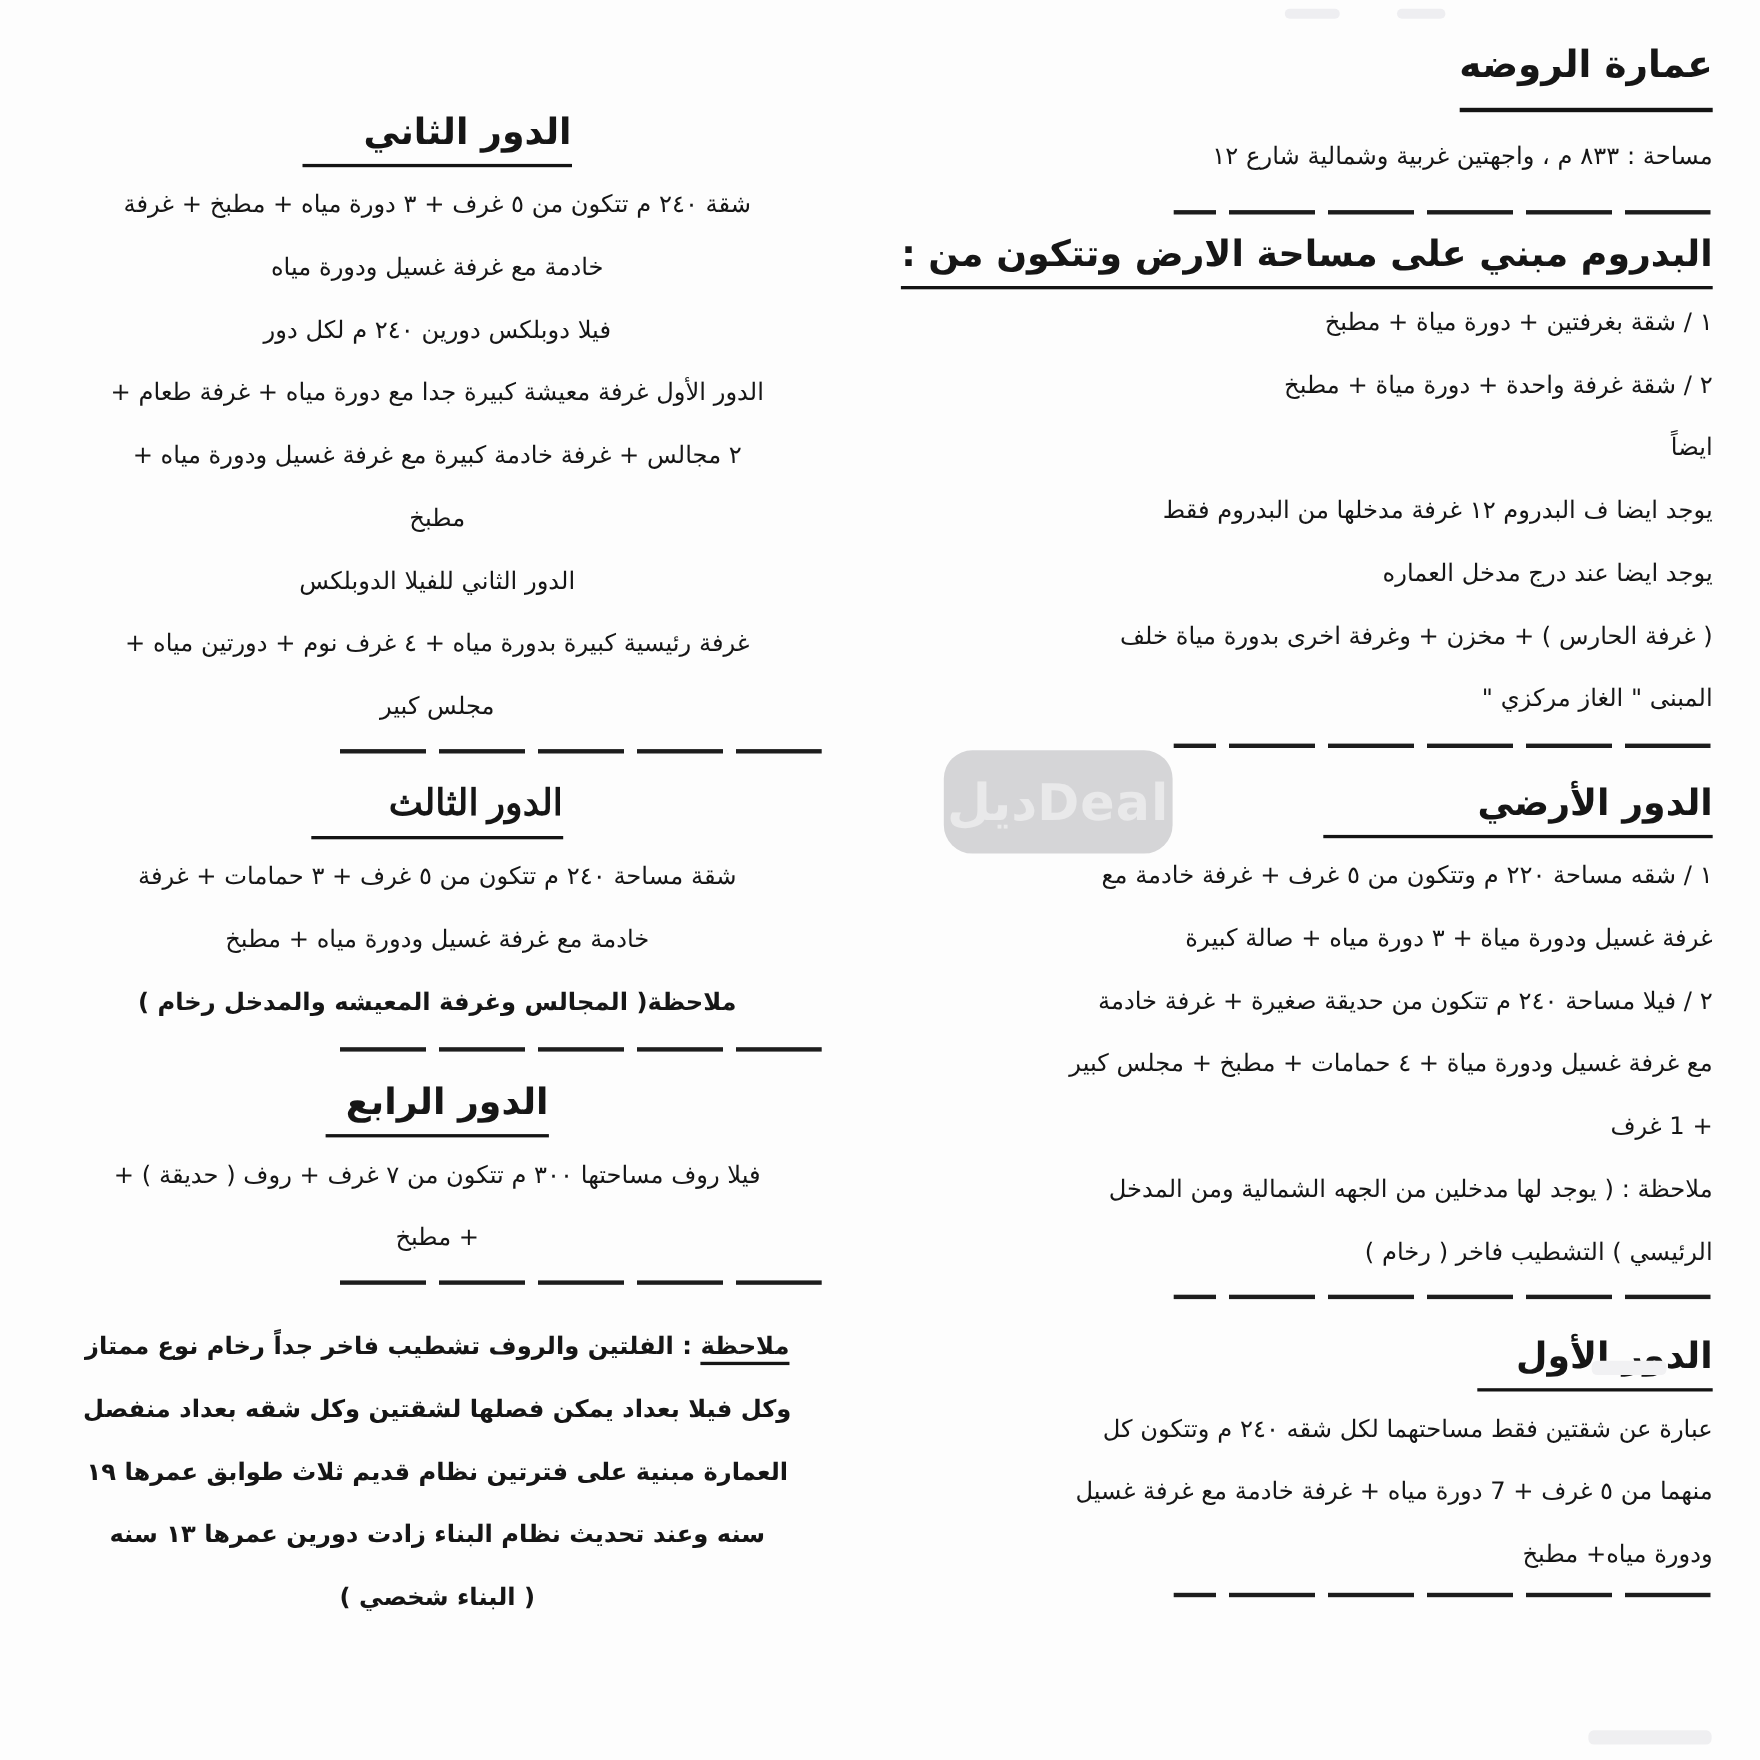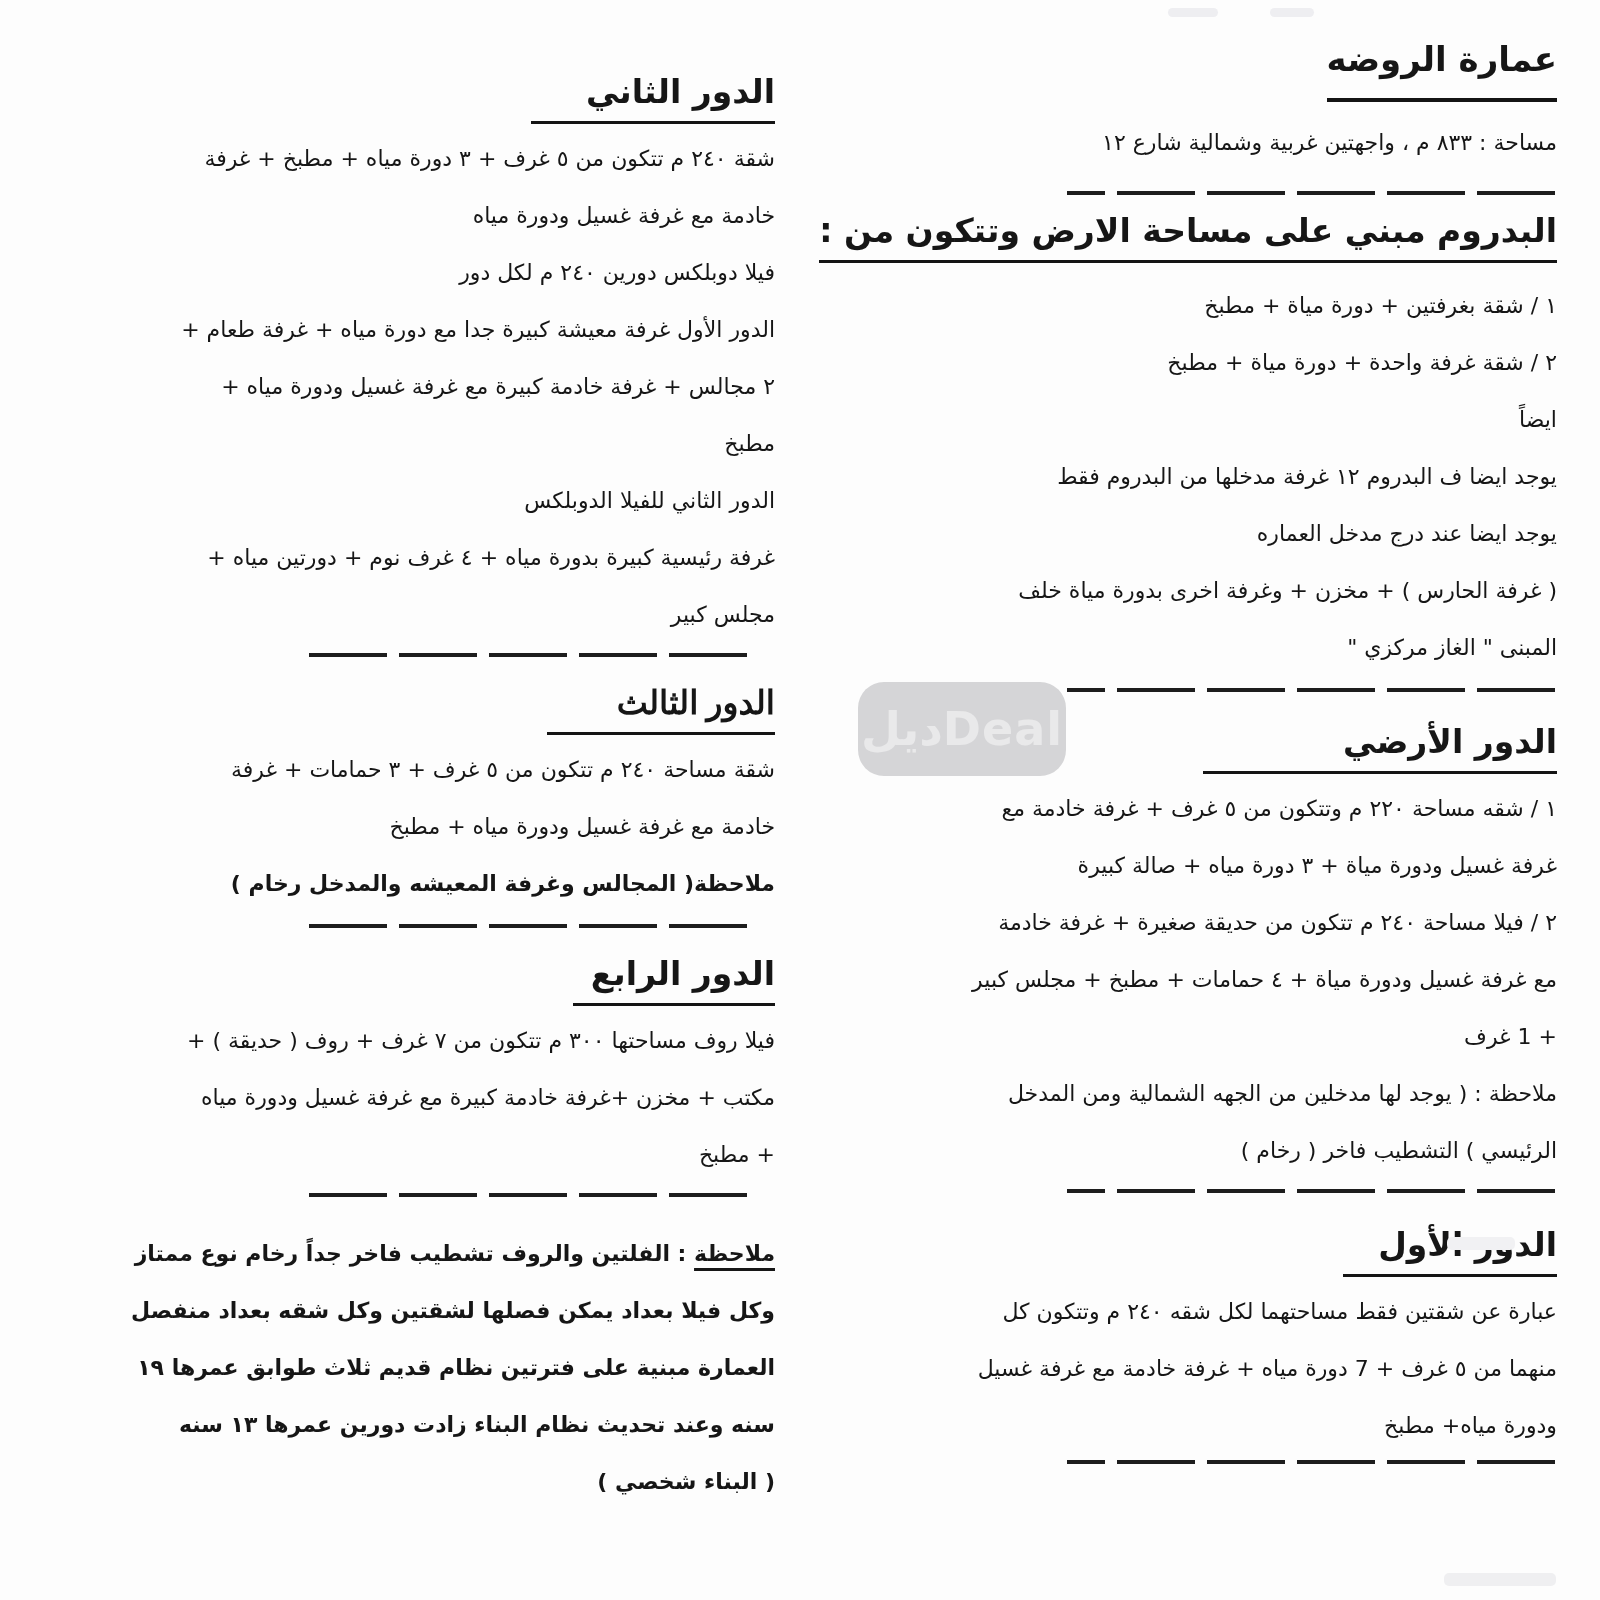--- a/index.html
+++ b/index.html
@@ -3,21 +3,21 @@
 <meta charset="utf-8">
 <style>
   html,body{margin:0;padding:0;}
   body{
     width:1600px;height:1600px;position:relative;overflow:hidden;
     background:#fdfdfd;color:#161616;
     font-family:"DejaVu Sans","Liberation Sans",sans-serif;
   }
   .col{position:absolute;direction:rtl;text-align:right;}
   .col-right{top:34px;right:43px;width:800px;}
-  .col-left{top:70px;right:825px;width:755px;}
+  .col-left{top:98px;right:825px;width:755px;text-align:center;}
 
   .doc-title{
     display:inline-block;font-size:34px;font-weight:bold;line-height:50px;
     border-bottom:4px solid #141414;padding-bottom:14px;margin-bottom:12px;
   }
   .line{font-size:22px;line-height:57px;white-space:nowrap;}
   .heading{
     display:inline-block;font-size:33px;font-weight:bold;line-height:44px;
     border-bottom:3.5px solid #141414;padding-bottom:7px;
   }
@@ -35,21 +35,21 @@
   .col-left  .divider{width:438px;margin-right:28px;}
 
   .after-title{margin-top:20px;margin-bottom:14px;}
   .after-basement{margin-top:12px;margin-bottom:28px;}
   .after-ground{margin-top:10px;margin-bottom:30px;}
   .after-first{margin-top:6px;}
   .after-second{margin-top:10px;margin-bottom:24px;}
   .after-third{margin-top:12px;margin-bottom:24px;}
   .after-fourth{margin-top:10px;margin-bottom:28px;}
 
-  .basement-head{margin-bottom:14px;}
+  .basement-head{margin-bottom:2px;}
   .head-gap{margin-bottom:6px;}
   .lines-start{margin-top:2px;}
   .bold{font-weight:bold;}
   .note-label{
     font-weight:bold;
     text-decoration:underline;text-decoration-thickness:3px;text-underline-offset:7px;
   }
 
   .watermark{
     position:absolute;left:858px;top:682px;width:208px;height:94px;
@@ -146,21 +146,20 @@
     </div>
   <div class="line bold">ملاحظة( المجالس وغرفة المعيشه والمدخل رخام )</div>
 
   <div class="divider after-third"></div>
 
   <div class="head-gap">
     <span class="heading tail-xs">الدور الرابع</span>
   </div>
   <div class="lines-start">
       <div class="line">فيلا روف مساحتها ٣٠٠ م  تتكون من ٧ غرف + روف ( حديقة ) +</div>
-      <div class="line">مكتب + مخزن +غرفة خادمة كبيرة مع غرفة غسيل ودورة مياه</div>
       <div class="line">+ مطبخ</div>
     </div>
 
   <div class="divider after-fourth"></div>
 
   <div>
     <div class="line bold">
       <span class="note-label">ملاحظة</span><span> :  الفلتين والروف تشطيب فاخر جداً رخام نوع ممتاز</span>
     </div>
     <div class="bold">

